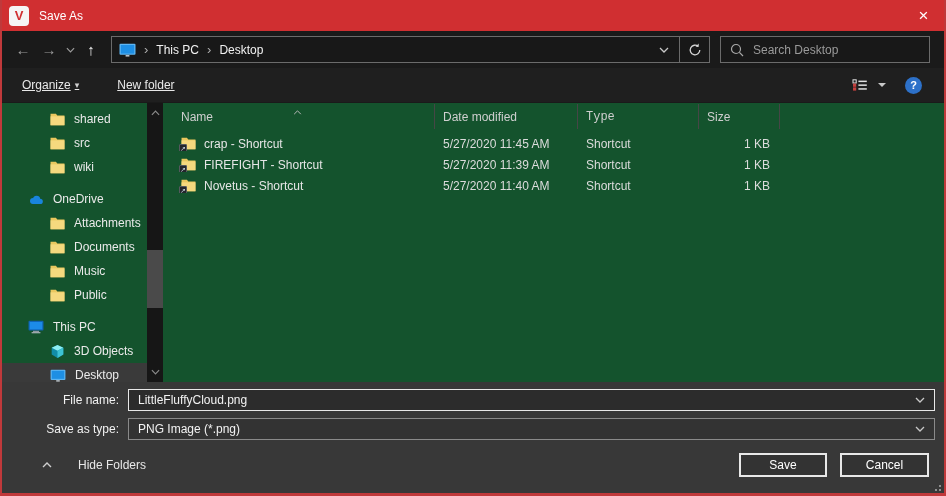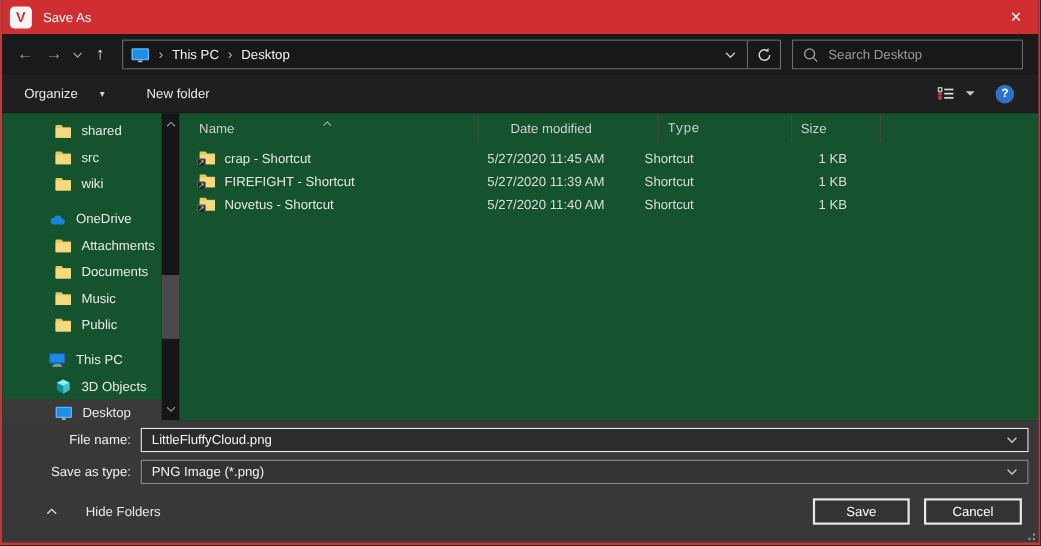--- a/index.html
+++ b/index.html
@@ -32,47 +32,47 @@
   .addr-chev{flex:none;width:30px;display:flex;justify-content:center;align-items:center;height:100%;}
   .refresh-seg{flex:none;width:30px;height:100%;border-left:1px solid #6b6b6b;
     display:flex;align-items:center;justify-content:center;}
   .searchbox{flex:none;width:210px;height:27px;margin:0 6px 0 10px;border:1px solid #6b6b6b;background:#181818;
     display:flex;align-items:center;padding-left:9px;gap:9px;}
   .searchbox input{flex:1;min-width:0;background:transparent;border:none;outline:none;
     color:#f0f0f0;font:inherit;padding:0;}
   .searchbox input::placeholder{color:#9a9a9a;}
   
   .toolbar{flex:none;height:35px;background:#1f1f1f;display:flex;align-items:center;border-bottom:1px solid #1a1a1a;}
-  .tool-btn{display:flex;align-items:center;gap:20px;color:#e8e8e8;}
+  .tool-btn{display:flex;align-items:center;gap:4px;color:#e8e8e8;text-decoration:underline;}
   .tool-btn.organize{margin-left:20px;}
   .tool-btn.newfolder{margin-left:38px;}
   .tool-caret{font-size:9px;color:#cfcfcf;}
   .toolbar-right{margin-left:auto;margin-right:22px;display:flex;align-items:center;gap:18px;}
   .view-btn{display:flex;align-items:center;gap:9px;}
   .help-btn{width:17px;height:17px;border-radius:50%;background:#2d71c9;color:#fff;
     font-weight:bold;font-size:11px;display:flex;align-items:center;justify-content:center;}
   
   .main{flex:1;display:flex;min-height:0;background:#14532d;}
   .sidebar{flex:none;width:161px;position:relative;padding-top:4px;}
   .sb-item{height:24px;display:flex;align-items:center;gap:9px;padding-left:48px;color:#eaeaea;
     width:calc(100% - 16px);}
-  .sb-item.lvl1{padding-left:42px;}
+  .sb-item.lvl1{padding-left:26px;}
   .sb-item.selected{background:#3a3a3a;}
   .sb-gap{height:8px;}
   .sb-scroll{position:absolute;top:0;right:0;width:16px;height:100%;background:#161616;}
   .sb-arrow{position:absolute;left:0;width:16px;height:16px;display:flex;align-items:center;justify-content:center;}
   .sb-arrow.up{top:2px;}
   .sb-arrow.down{bottom:2px;}
   .sb-thumb{position:absolute;left:0;top:147px;width:16px;height:58px;background:#4a4a4a;}
   
   .filearea{flex:1;display:flex;flex-direction:column;padding-top:1px;}
   .listheader{flex:none;height:25px;display:flex;color:#cfcfcf;}
   .hcell{height:100%;display:flex;align-items:center;border-right:1px solid #464646;padding-left:8px;}
   .hcell.c-name{width:272px;padding-left:18px;position:relative;}
-  .hcell.c-date{width:143px;margin-left:21px;}
+  .hcell.c-date{width:143px;}
   .hcell.c-type{width:121px;font-family:Liberation Mono, monospace;}
   .hcell.c-size{width:81px;}
   .sort-chev{position:absolute;top:0;left:130px;}
   .rows{margin-top:4px;}
   .frow{height:21px;display:flex;align-items:center;color:#e6e6e6;}
   .fcell{overflow:hidden;white-space:nowrap;}
   .fcell.c-name{width:272px;display:flex;align-items:center;gap:8px;padding-left:18px;}
   .fcell.c-date{width:143px;padding-left:8px;color:#dcdcdc;}
   .fcell.c-type{width:121px;padding-left:8px;color:#dcdcdc;}
   .fcell.c-size{width:81px;text-align:right;padding-right:10px;color:#dcdcdc;}

